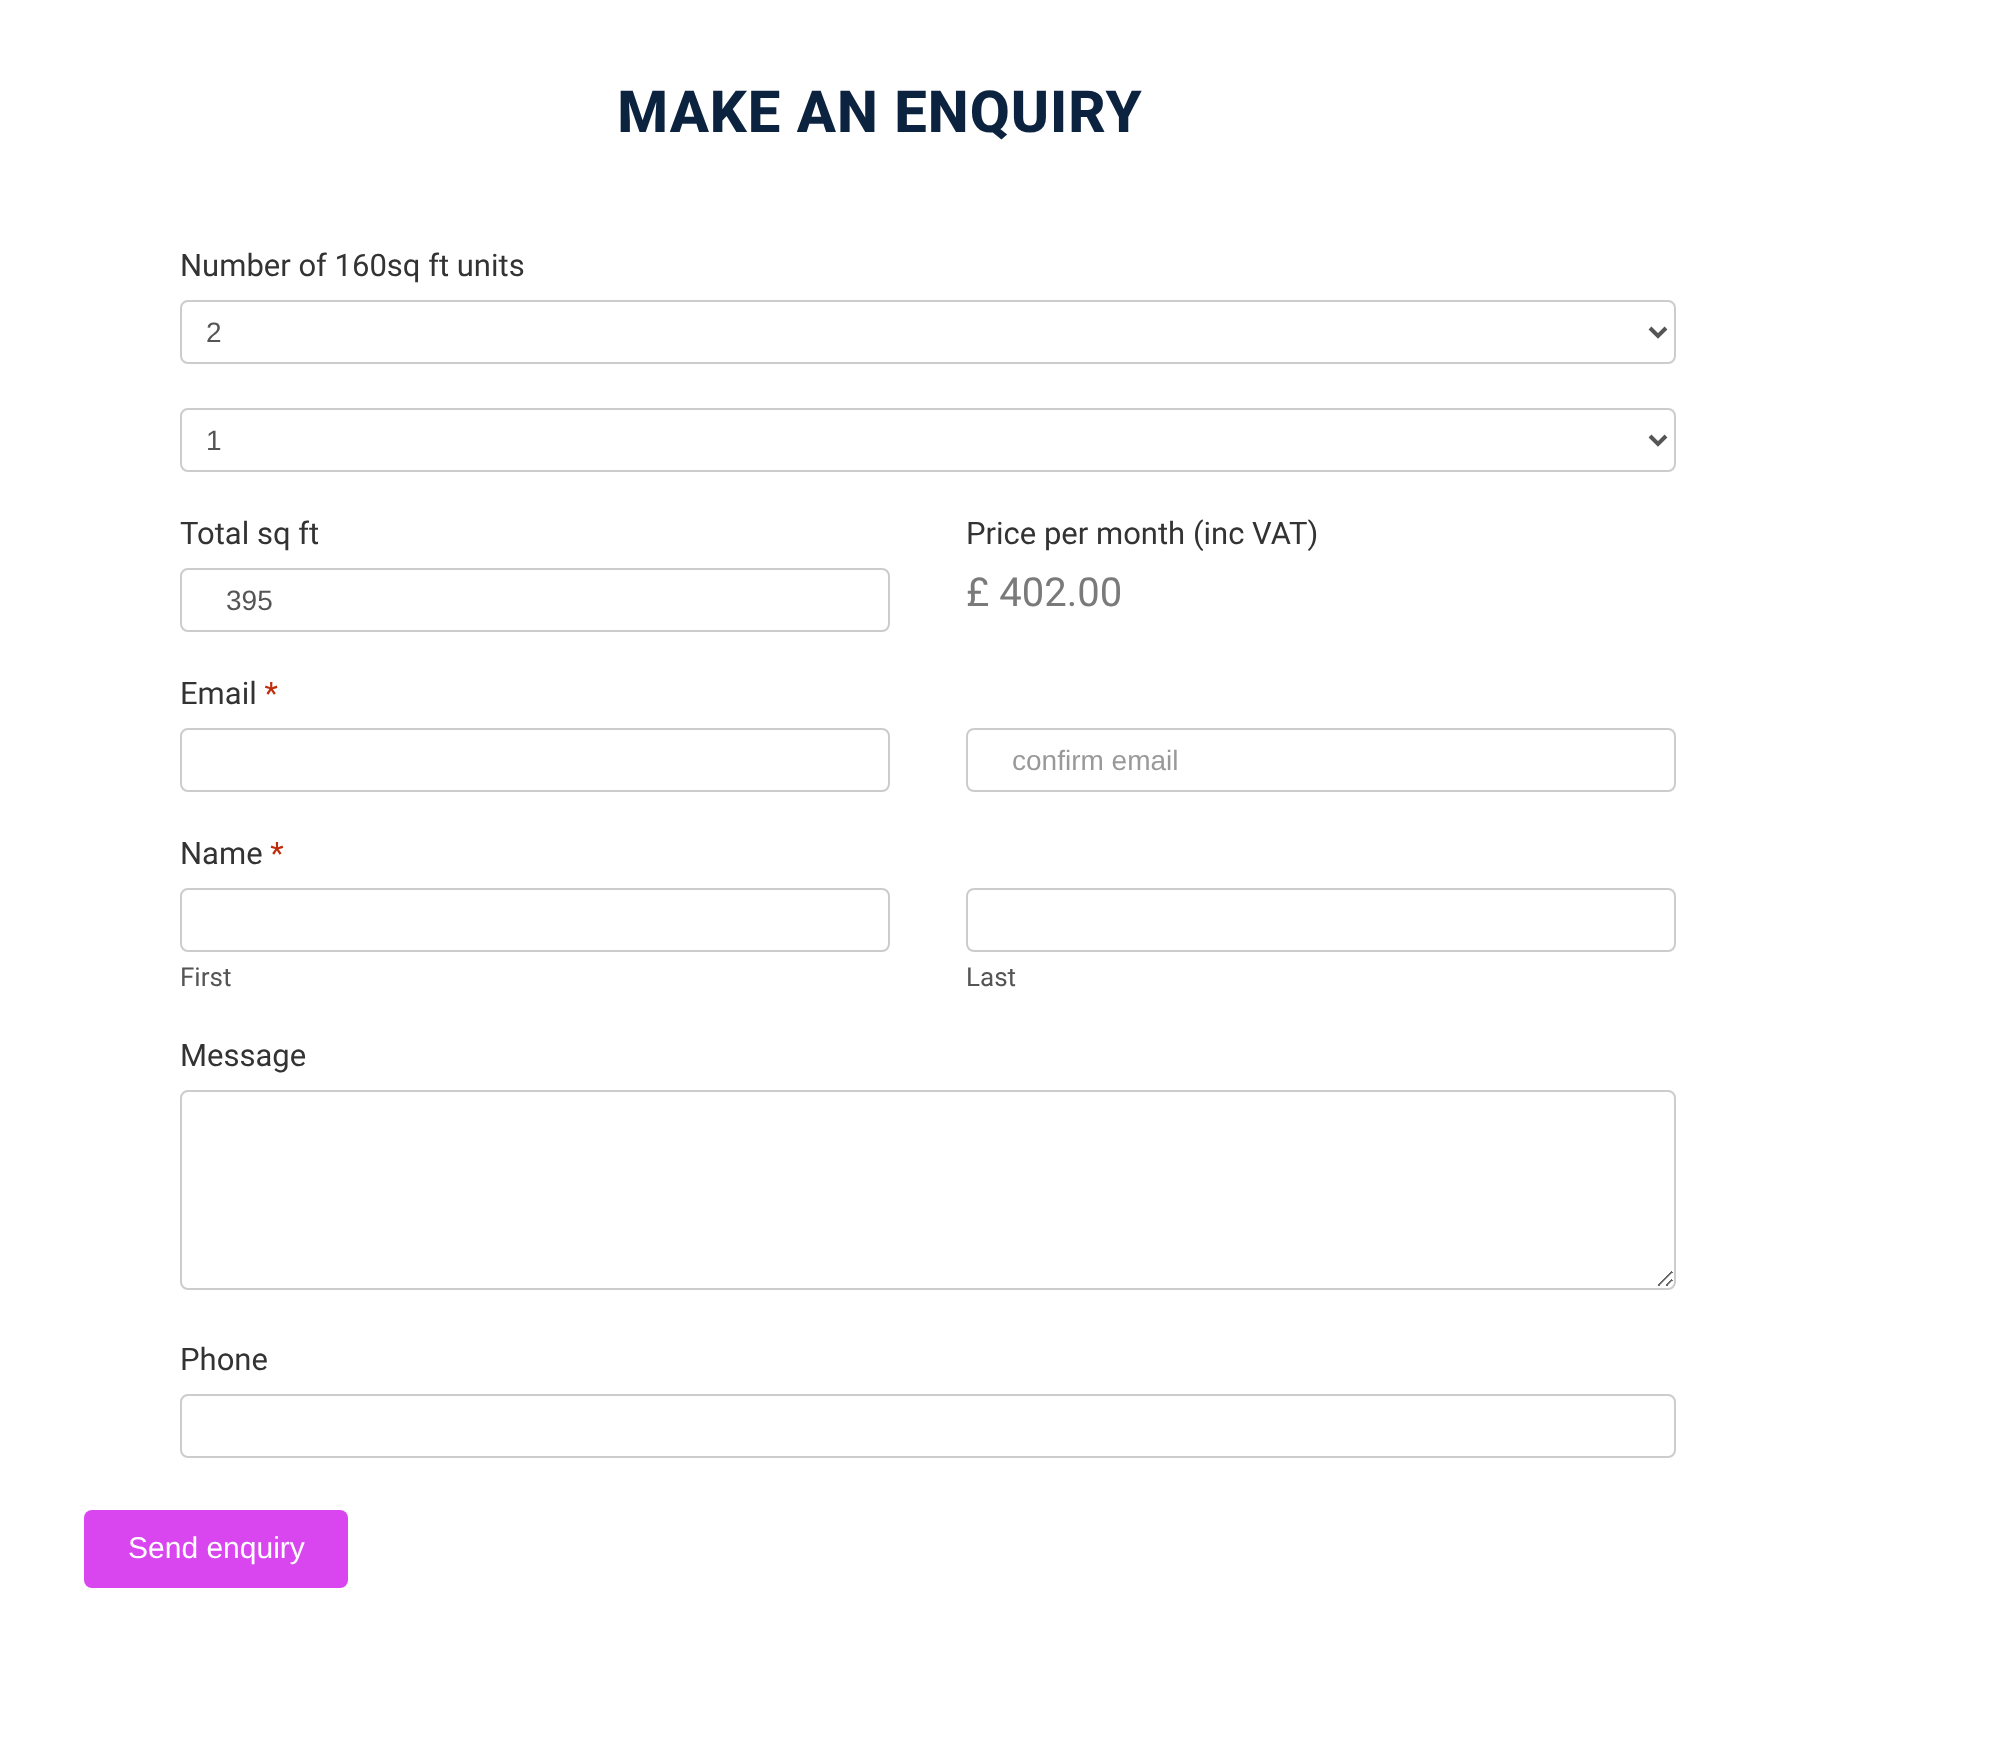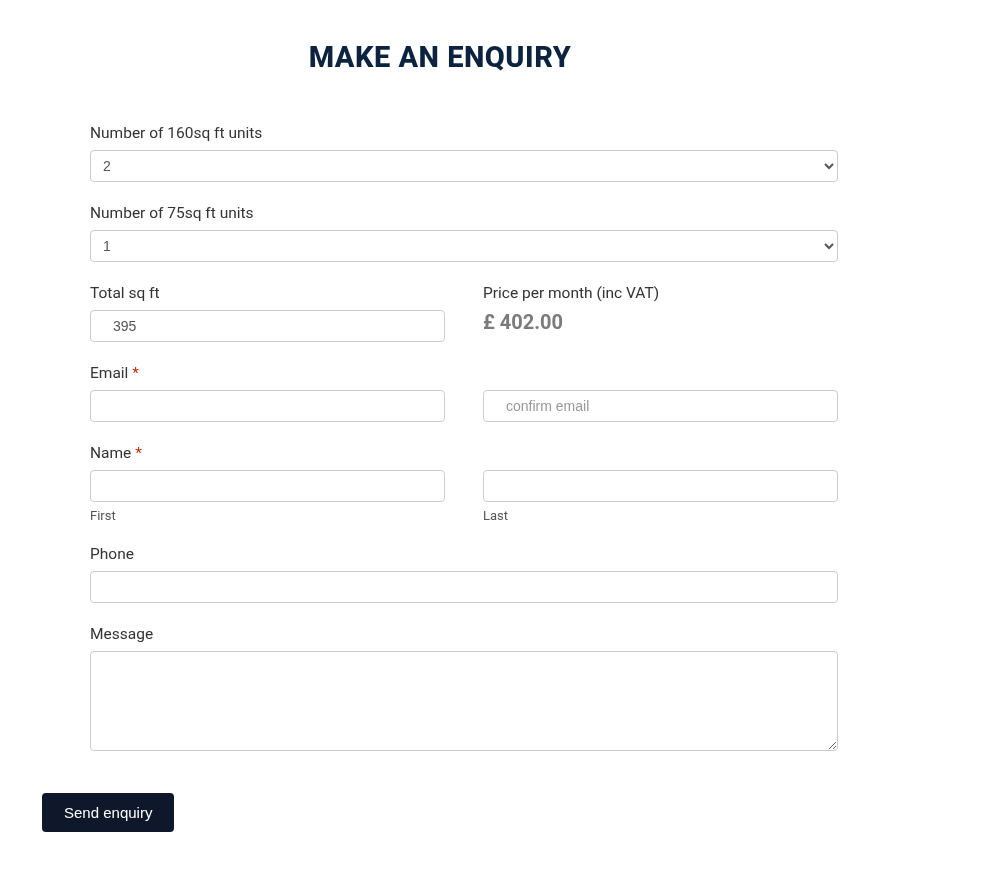--- a/index.html
+++ b/index.html
@@ -55,55 +55,54 @@
   }
   .col { flex: 1; }
   .total-input { width: 450px; }
   .sub-label {
     font-size: 13px;
     color: #555;
     margin-top: 6px;
   }
   .price-value {
     font-size: 20px;
-    font-weight: 700;
+    font-weight: 400;
     color: #7a7a7a;
     margin-top: 6px;
   }
   textarea.control {
     height: 100px;
     padding: 8px 10px;
     resize: vertical;
   }
   .submit {
-    background: #0f172a;
+    background: #d946ef;
     color: #fff;
     border: none;
     border-radius: 4px;
     font-size: 15px;
     padding: 11px 22px;
     cursor: pointer;
-    margin-top: 16px;
+    margin-top: 4px;
   }
 </style>
 </head>
 <body>
 
 <div class="page">
   <h1 class="heading">MAKE AN ENQUIRY</h1>
 
   <div class="field">
     <div class="label">Number of 160sq ft units</div>
     <select class="control">
       <option>2</option>
     </select>
   </div>
 
   <div class="field">
-    <div class="label">Number of 75sq ft units</div>
     <select class="control">
       <option>1</option>
     </select>
   </div>
 
   <div class="field row">
     <div class="col">
       <div class="label">Total sq ft</div>
       <input class="control total-input" type="text" readonly="" value="395" style="">
     </div>
@@ -137,23 +136,23 @@
         <div class="sub-label">First</div>
       </div>
       <div class="col">
         <input class="control" type="text" style="">
         <div class="sub-label">Last</div>
       </div>
     </div>
   </div>
 
   <div class="field">
-    <div class="label">Phone</div>
-    <input class="control" type="text" style="">
+    <div class="label">Message</div>
+    <textarea class="control" style=""></textarea>
   </div>
 
   <div class="field">
-    <div class="label">Message</div>
-    <textarea class="control" style=""></textarea>
+    <div class="label">Phone</div>
+    <input class="control" type="text" style="">
   </div>
 
   <button class="submit">Send enquiry</button>
 </div>
 
 </body></html>

